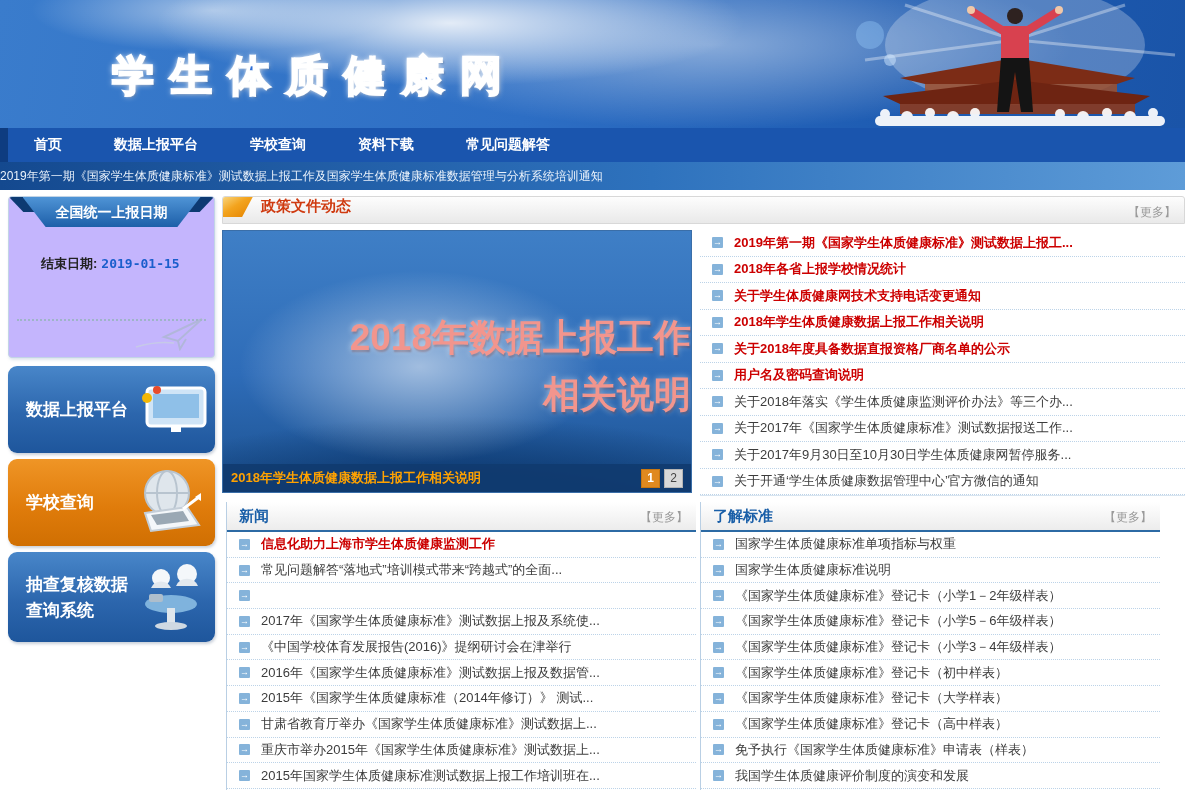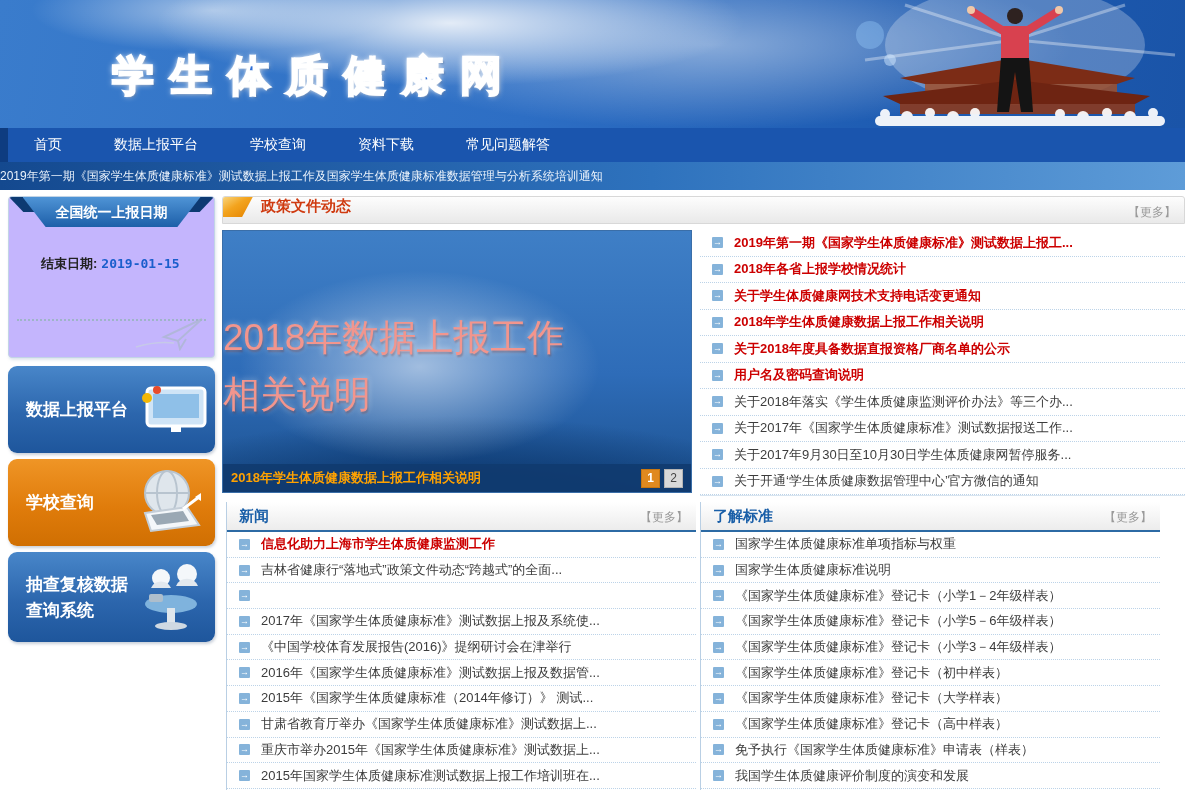--- a/index.html
+++ b/index.html
@@ -16,21 +16,21 @@
       linear-gradient(100deg,#3a7ccc 0%, #2d6ec4 45%, #1e5cb2 75%, #1a54a8 100%);
   }
   .logo { position:absolute; left:112px; top:48px; font-size:42px; font-weight:bold; letter-spacing:16px;
     color:#2e6fd6; -webkit-text-stroke:2px #ffffff;
     text-shadow:0 0 3px #fff,0 0 6px #fff,2px 2px 2px rgba(20,60,120,.5); white-space:nowrap; }
   .hero { position:absolute; right:0; top:0; width:340px; height:128px; }
 
   
   .nav { position:absolute; left:0; top:128px; width:1185px; height:34px; background:#1a55ae;
     border-left:8px solid #0e3c80; display:flex; align-items:center; }
-  .nav-item { color:#fff; font-size:14px; font-weight:normal; padding:0 26px; cursor:pointer; white-space:nowrap; }
+  .nav-item { color:#fff; font-size:14px; font-weight:bold; padding:0 26px; cursor:pointer; white-space:nowrap; }
 
   
   .notice { position:absolute; left:0; top:162px; width:1185px; height:28px;
     background:linear-gradient(90deg,#14498f 0%, #2e72bd 55%, #5e9cd8 100%);
     display:flex; align-items:center; justify-content:flex-start; }
   .notice span { color:#eaf2fb; font-size:12px; white-space:nowrap; }
 
   
   .date-panel { position:absolute; left:8px; top:196px; width:207px; height:162px;
     border:1px solid #c2d4e6; border-radius:4px; background:#c4b5fd; overflow:hidden;
@@ -64,22 +64,22 @@
     background:linear-gradient(135deg,#fbe7a0 0%, #f3a41e 60%, #e88b07 100%); transform:skewX(-28deg); }
   .policy-title { position:absolute; left:38px; top:0; font-size:15px; font-weight:bold; color:#cf3a10; }
   .more { position:absolute; right:8px; top:7px; font-size:12px; color:#9a9a9a; cursor:pointer; }
 
   .banner { position:absolute; left:0; top:34px; width:470px; height:263px; cursor:pointer; overflow:hidden;
     border:1px solid #3a6ea8;
     background:
       radial-gradient(ellipse 300px 160px at 42% 52%, rgba(255,255,255,.55), rgba(255,255,255,0) 60%),
       radial-gradient(ellipse 700px 240px at 50% 128%, #0f3c74 38%, rgba(15,60,116,0) 62%),
       linear-gradient(180deg,#3f7fc6 0%, #2e6cb8 55%, #1c518f 100%); }
-  .banner-headline { position:absolute; left:0; top:78px; width:100%; text-align:left;
-    color:#f2958d; font-size:37px; font-weight:normal; line-height:1.55;
+  .banner-headline { position:absolute; left:0; top:78px; width:100%; text-align:right;
+    color:#f2958d; font-size:37px; font-weight:bold; line-height:1.55;
     text-shadow:0 0 6px rgba(255,255,255,.55), 1px 2px 2px rgba(90,20,20,.35); }
   .banner-caption { position:absolute; left:0; bottom:0; width:100%; height:28px; background:rgba(16,58,110,.88);
     display:flex; align-items:center; }
   .banner-caption .cap { color:#ffa200; font-size:13px; font-weight:bold; padding-left:8px; flex:1;
     white-space:nowrap; overflow:hidden; }
   .pager { display:flex; gap:4px; padding-right:8px; }
   .page-btn { width:19px; height:19px; font-size:12px; display:flex; align-items:center; justify-content:center;
     background:#d9d9d9; color:#444; border:1px solid #b5b5b5; cursor:pointer; }
   .page-btn.active { background:#e0891f; color:#fff; border-color:#c87712; font-weight:bold; }
 
@@ -302,21 +302,21 @@
       </div>
       <ul class="link-list">
 
           <li class="hot">
             <span class="bullet">→</span>
             <span class="txt">信息化助力上海市学生体质健康监测工作</span>
           </li>
 
           <li>
             <span class="bullet">→</span>
-            <span class="txt">吉林省健康行“落地式”政策文件动态“跨越式”的全面...</span>
+            <span class="txt">常见问题解答“落地式”培训模式带来“跨越式”的全面...</span>
           </li>
 
           <li>
             <span class="bullet">→</span>
           </li>
 
           <li>
             <span class="bullet">→</span>
             <span class="txt">2017年《国家学生体质健康标准》测试数据上报及系统使...</span>
           </li>

